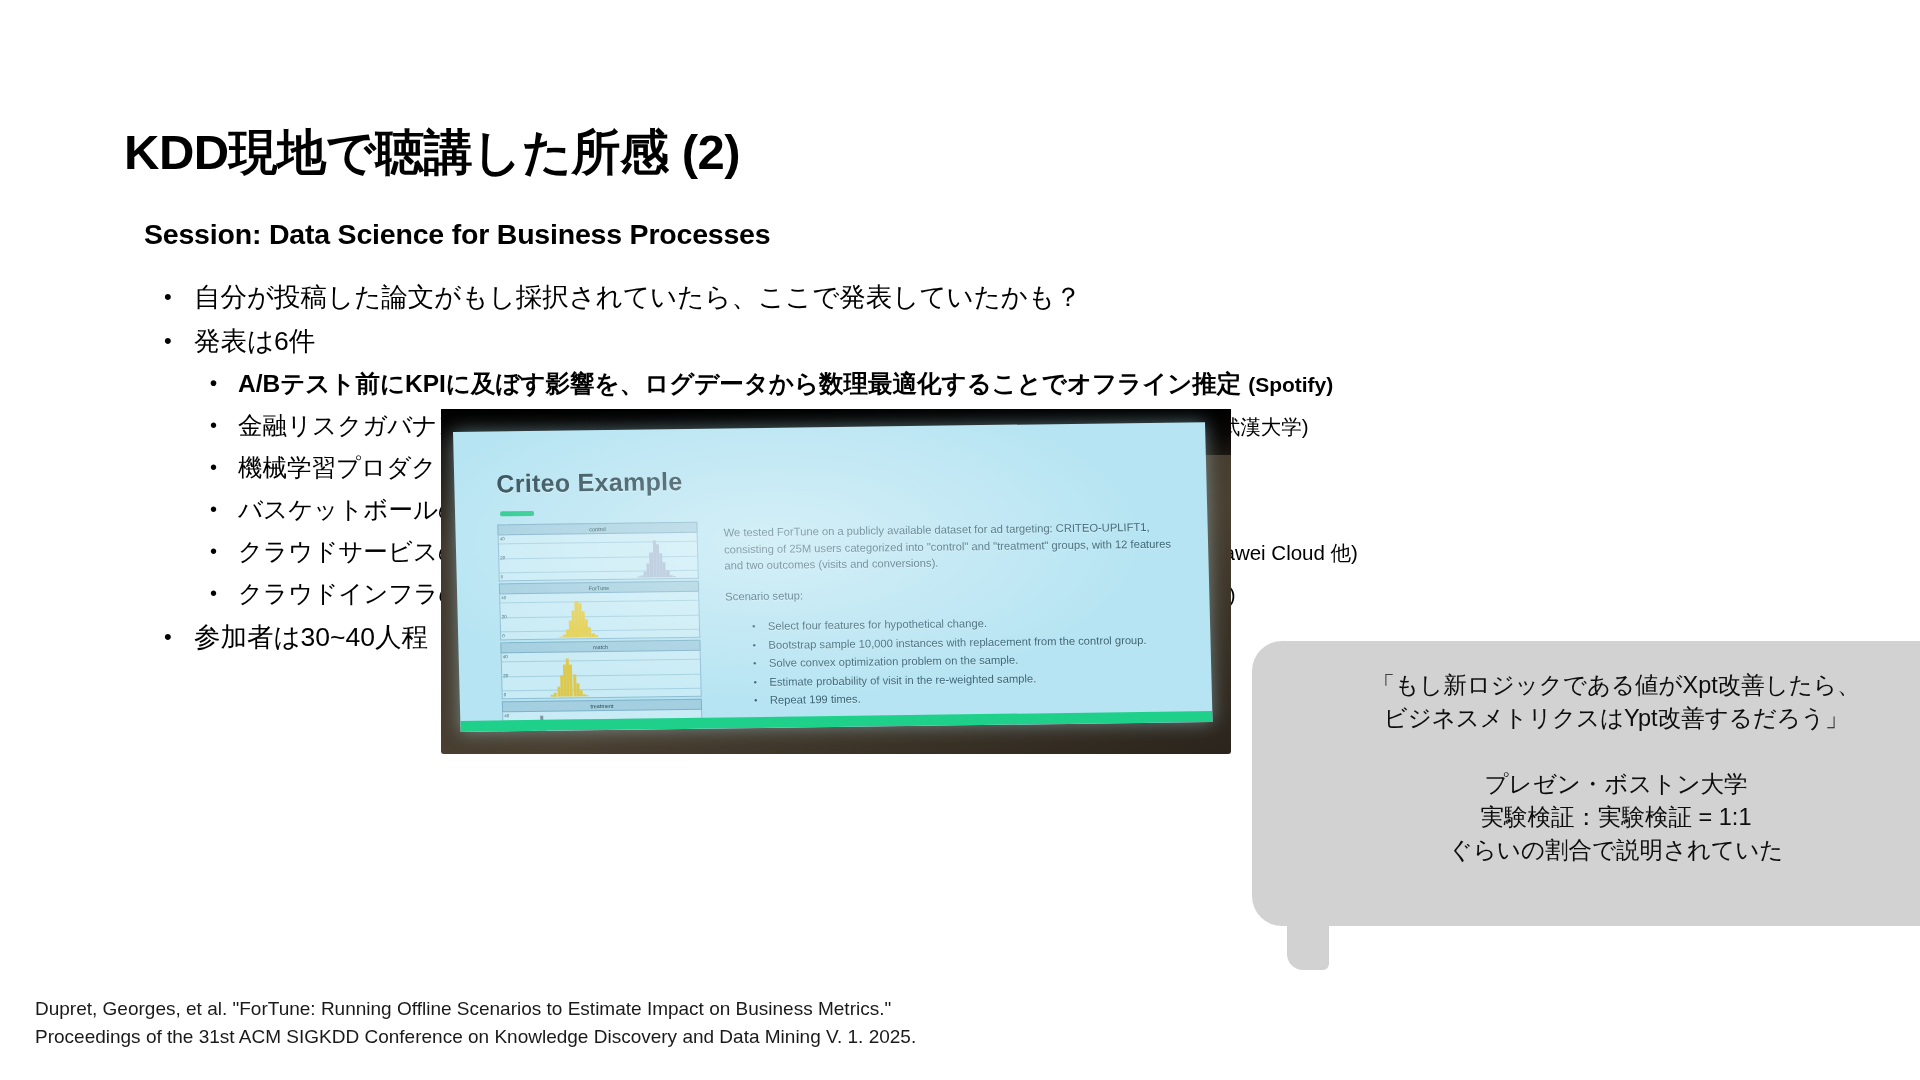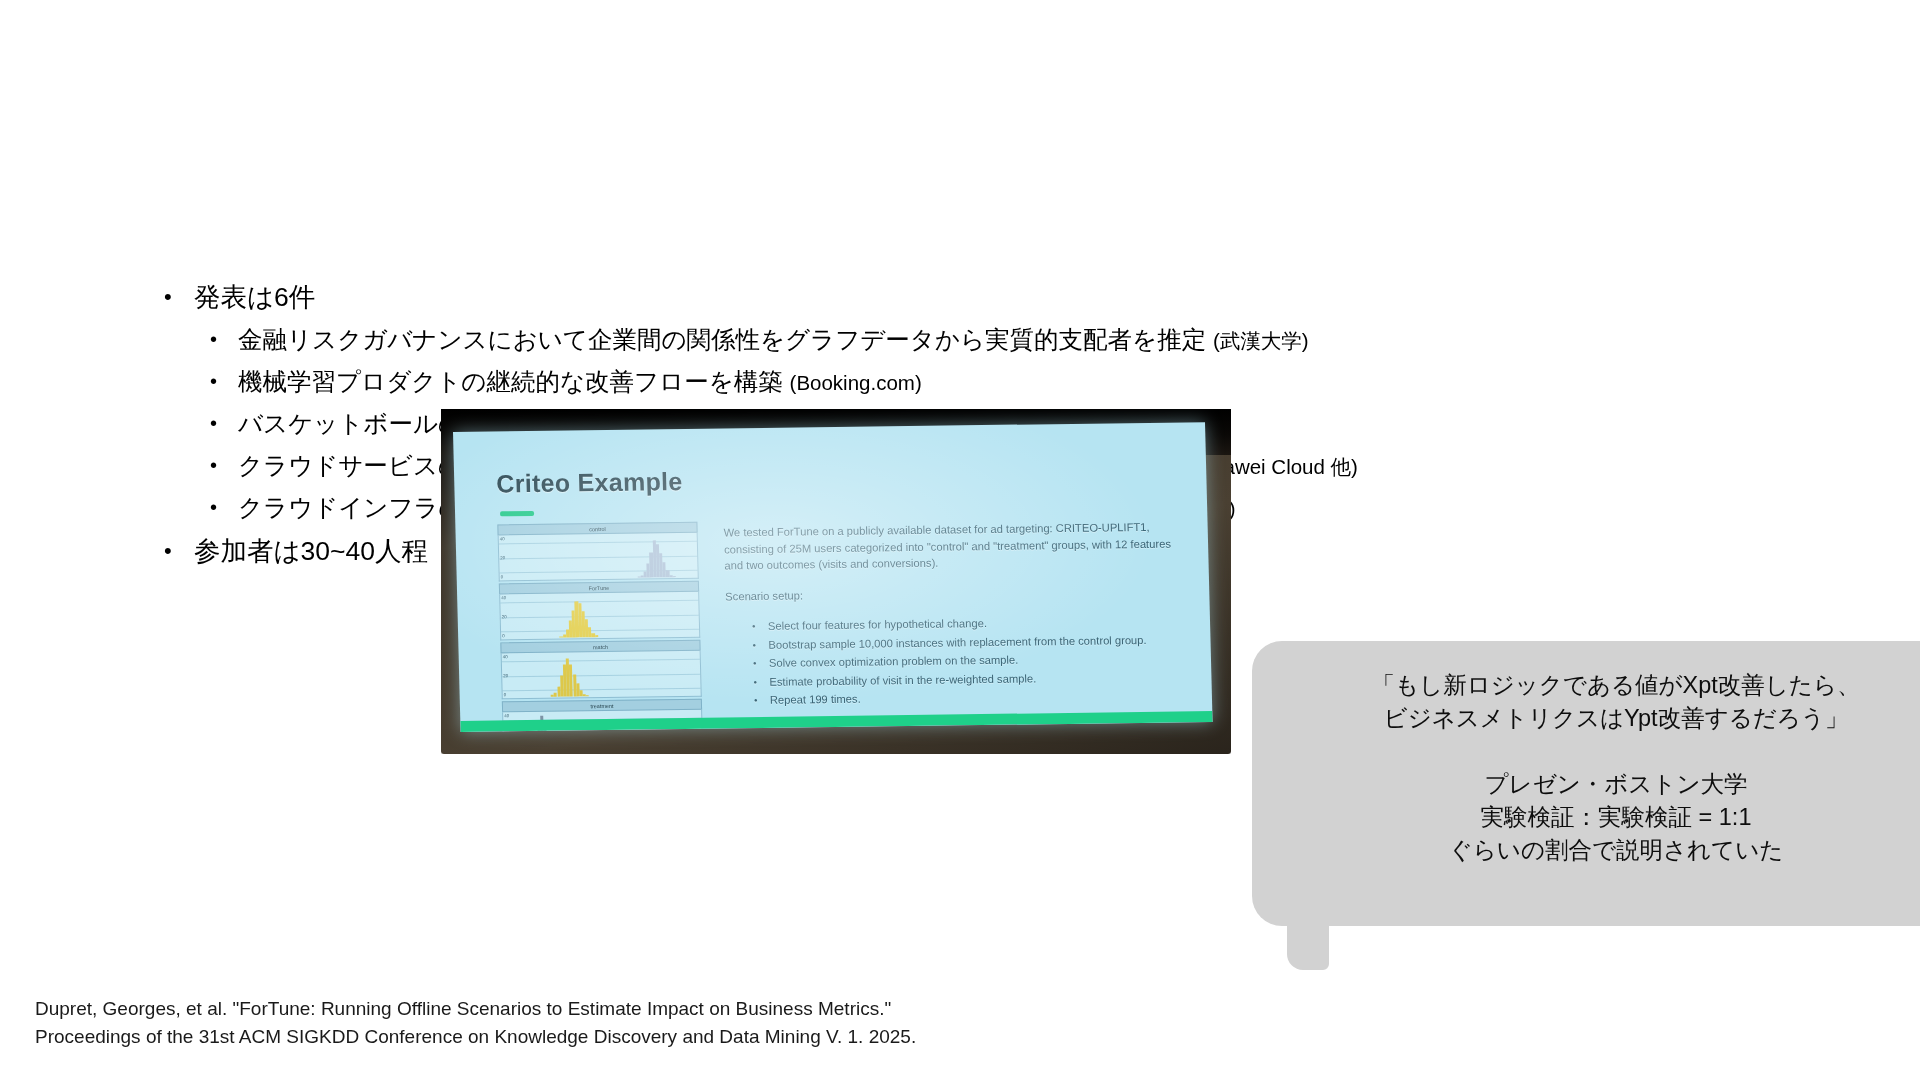--- a/index.html
+++ b/index.html
@@ -155,24 +155,31 @@
   .citation {
     position: absolute; left: 35px; top: 995px;
     font-size: 19px; line-height: 28px; color: #1a1a1a;
   }
 </style>
 </head>
 <body>
 
 <div class="slide">
 
+  <div class="title">KDD現地で聴講した所感 (2)</div>
+  <div class="subtitle">Session: Data Science for Business Processes</div>
 
   <div class="bullets">
+    <div class="lvl1">自分が投稿した論文がもし採択されていたら、ここで発表していたかも？</div>
     <div class="lvl1">発表は6件</div>
     <div class="sub">
+      <div class="lvl2 bold">
+        <span>A/Bテスト前にKPIに及ぼす影響を、ログデータから数理最適化することでオフライン推定</span>
+        <span class="affil">(Spotify)</span>
+      </div>
       <div class="lvl2">
         <span>金融リスクガバナンスにおいて企業間の関係性をグラフデータから実質的支配者を推定</span>
         <span class="affil">(武漢大学)</span>
       </div>
       <div class="lvl2">
         <span>機械学習プロダクトの継続的な改善フローを構築</span>
         <span class="affil">(Booking.com)</span>
       </div>
       <div class="lvl2">
         <span>バスケットボールの試合データから選手のパフォーマンスを分析</span>

